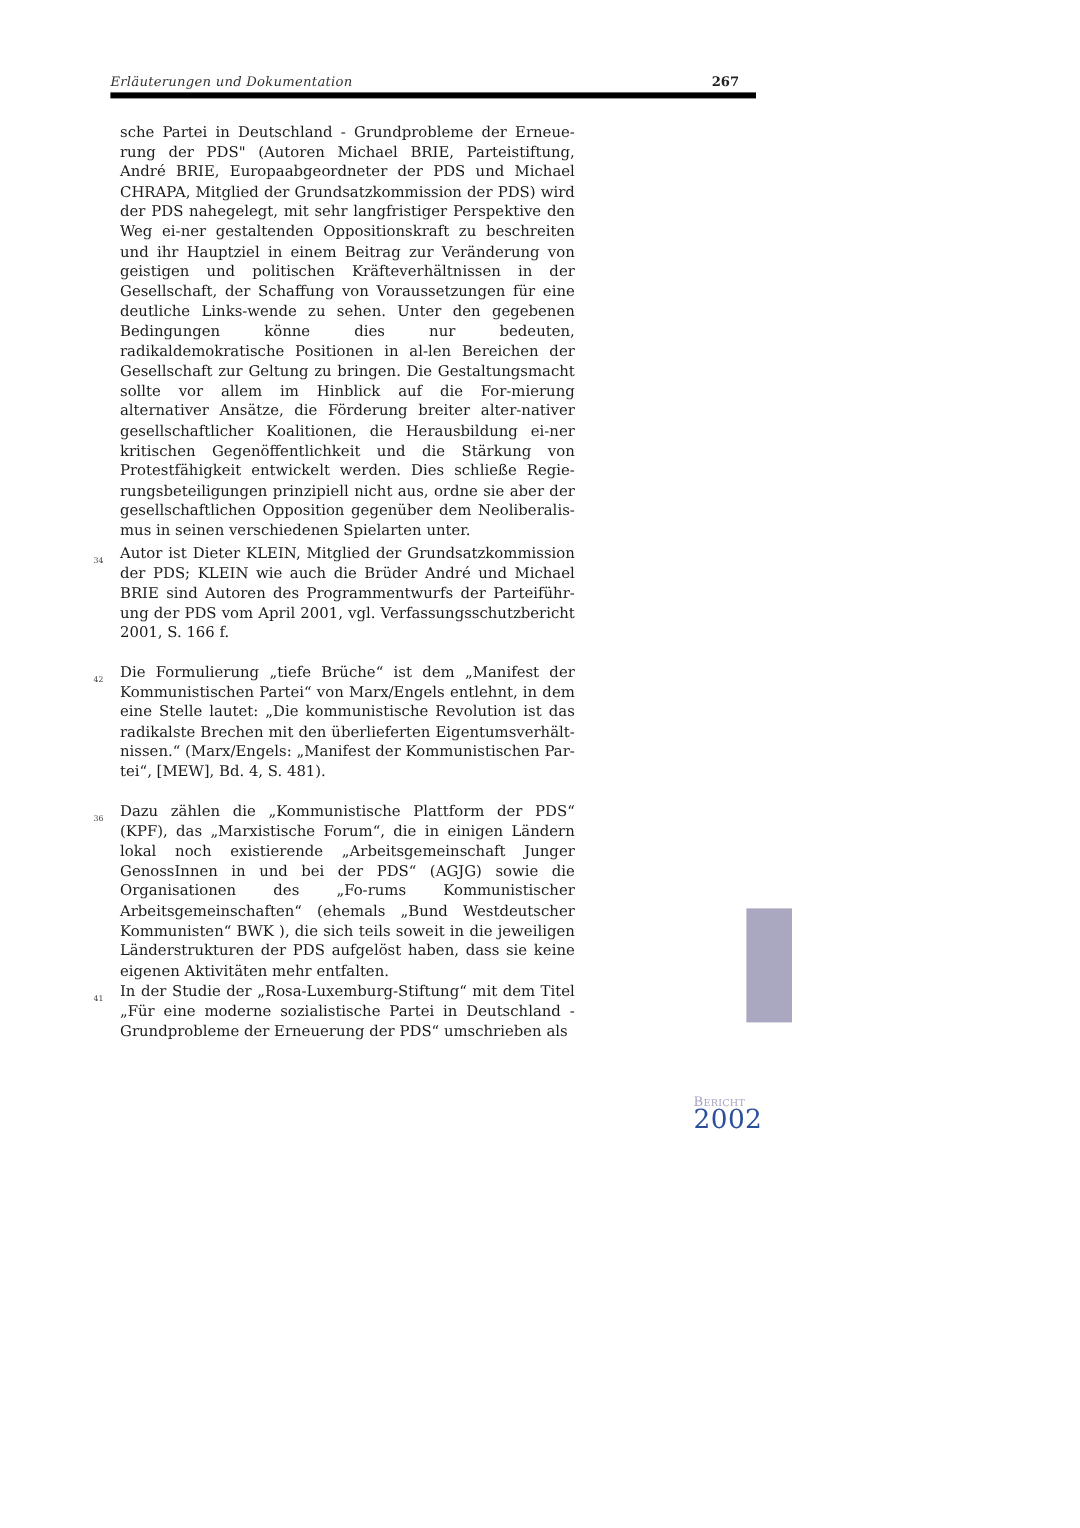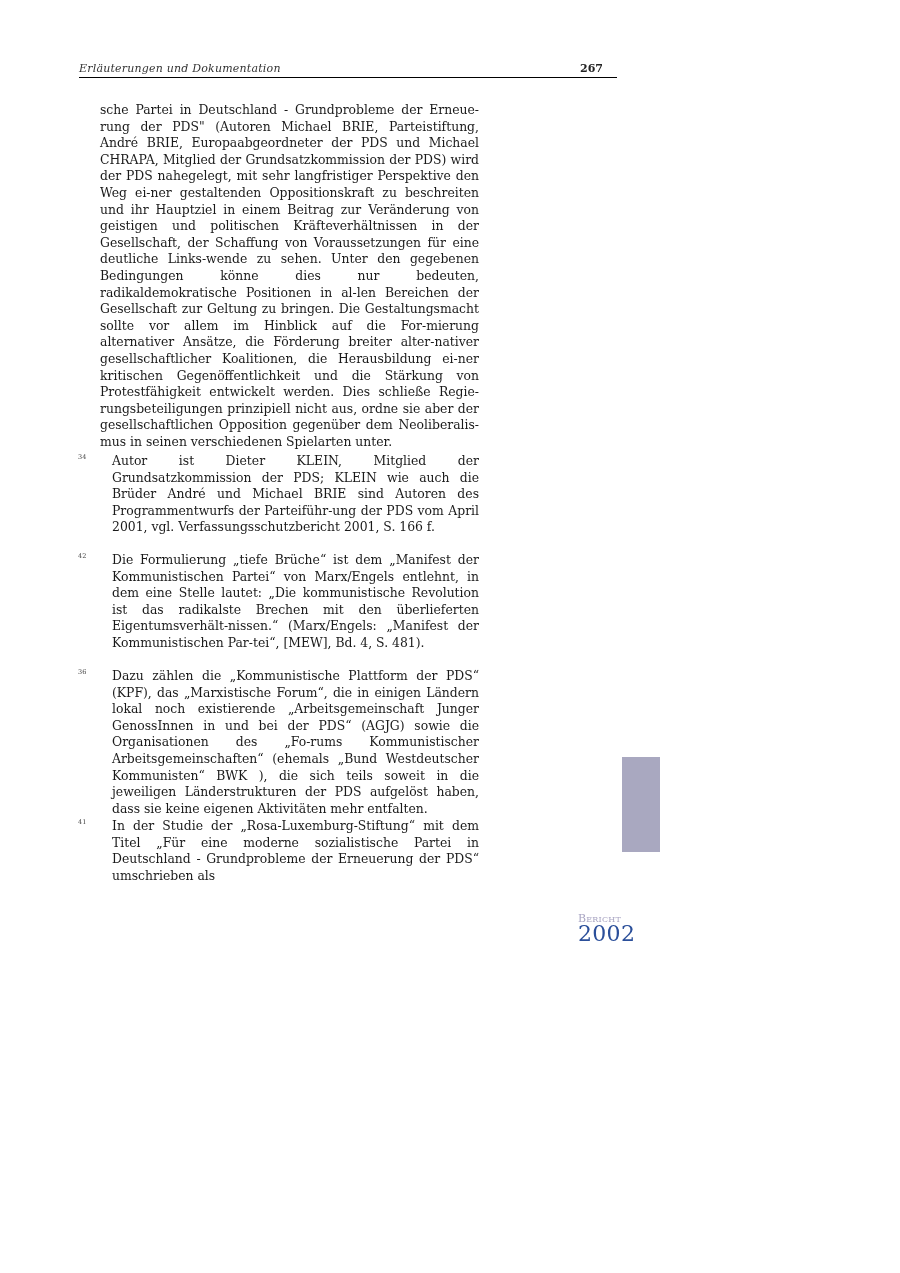--- a/index.html
+++ b/index.html
@@ -10,25 +10,25 @@
     body {
       width: 900px;
       height: 1273px;
       position: relative;
       overflow: hidden;
       font-family: "DejaVu Serif", "Liberation Serif", serif;
       color: #1a1a1a;
     }
     .page-header {
       position: absolute;
-      left: 79px;
+      left: 92px;
       top: 62px;
       width: 538px;
       height: 15px;
-      border-bottom: 1px solid #000000;
+      border-bottom: 5px solid #000000;
     }
     .header-title {
       position: absolute;
       left: 0;
       top: 0;
       font-family: "DejaVu Serif", serif;
       font-style: italic;
       font-size: 11px;
       color: #333;
       letter-spacing: 0.2px;
@@ -57,26 +57,26 @@
       margin: 0;
     }
     .footnote {
       position: absolute;
       left: 78px;
       width: 401px;
     }
     .fn-num {
       position: absolute;
       left: 0;
-      top: 0;
+      top: 10px;
       font-size: 6.5px;
       color: #444;
     }
     .fn-text {
-      margin-left: 34px;
+      margin-left: 22px;
       font-size: 12.4px;
       line-height: 16.6px;
       text-align: justify;
     }
     .side-bar {
       position: absolute;
       left: 622px;
       top: 757px;
       width: 38px;
       height: 95px;

